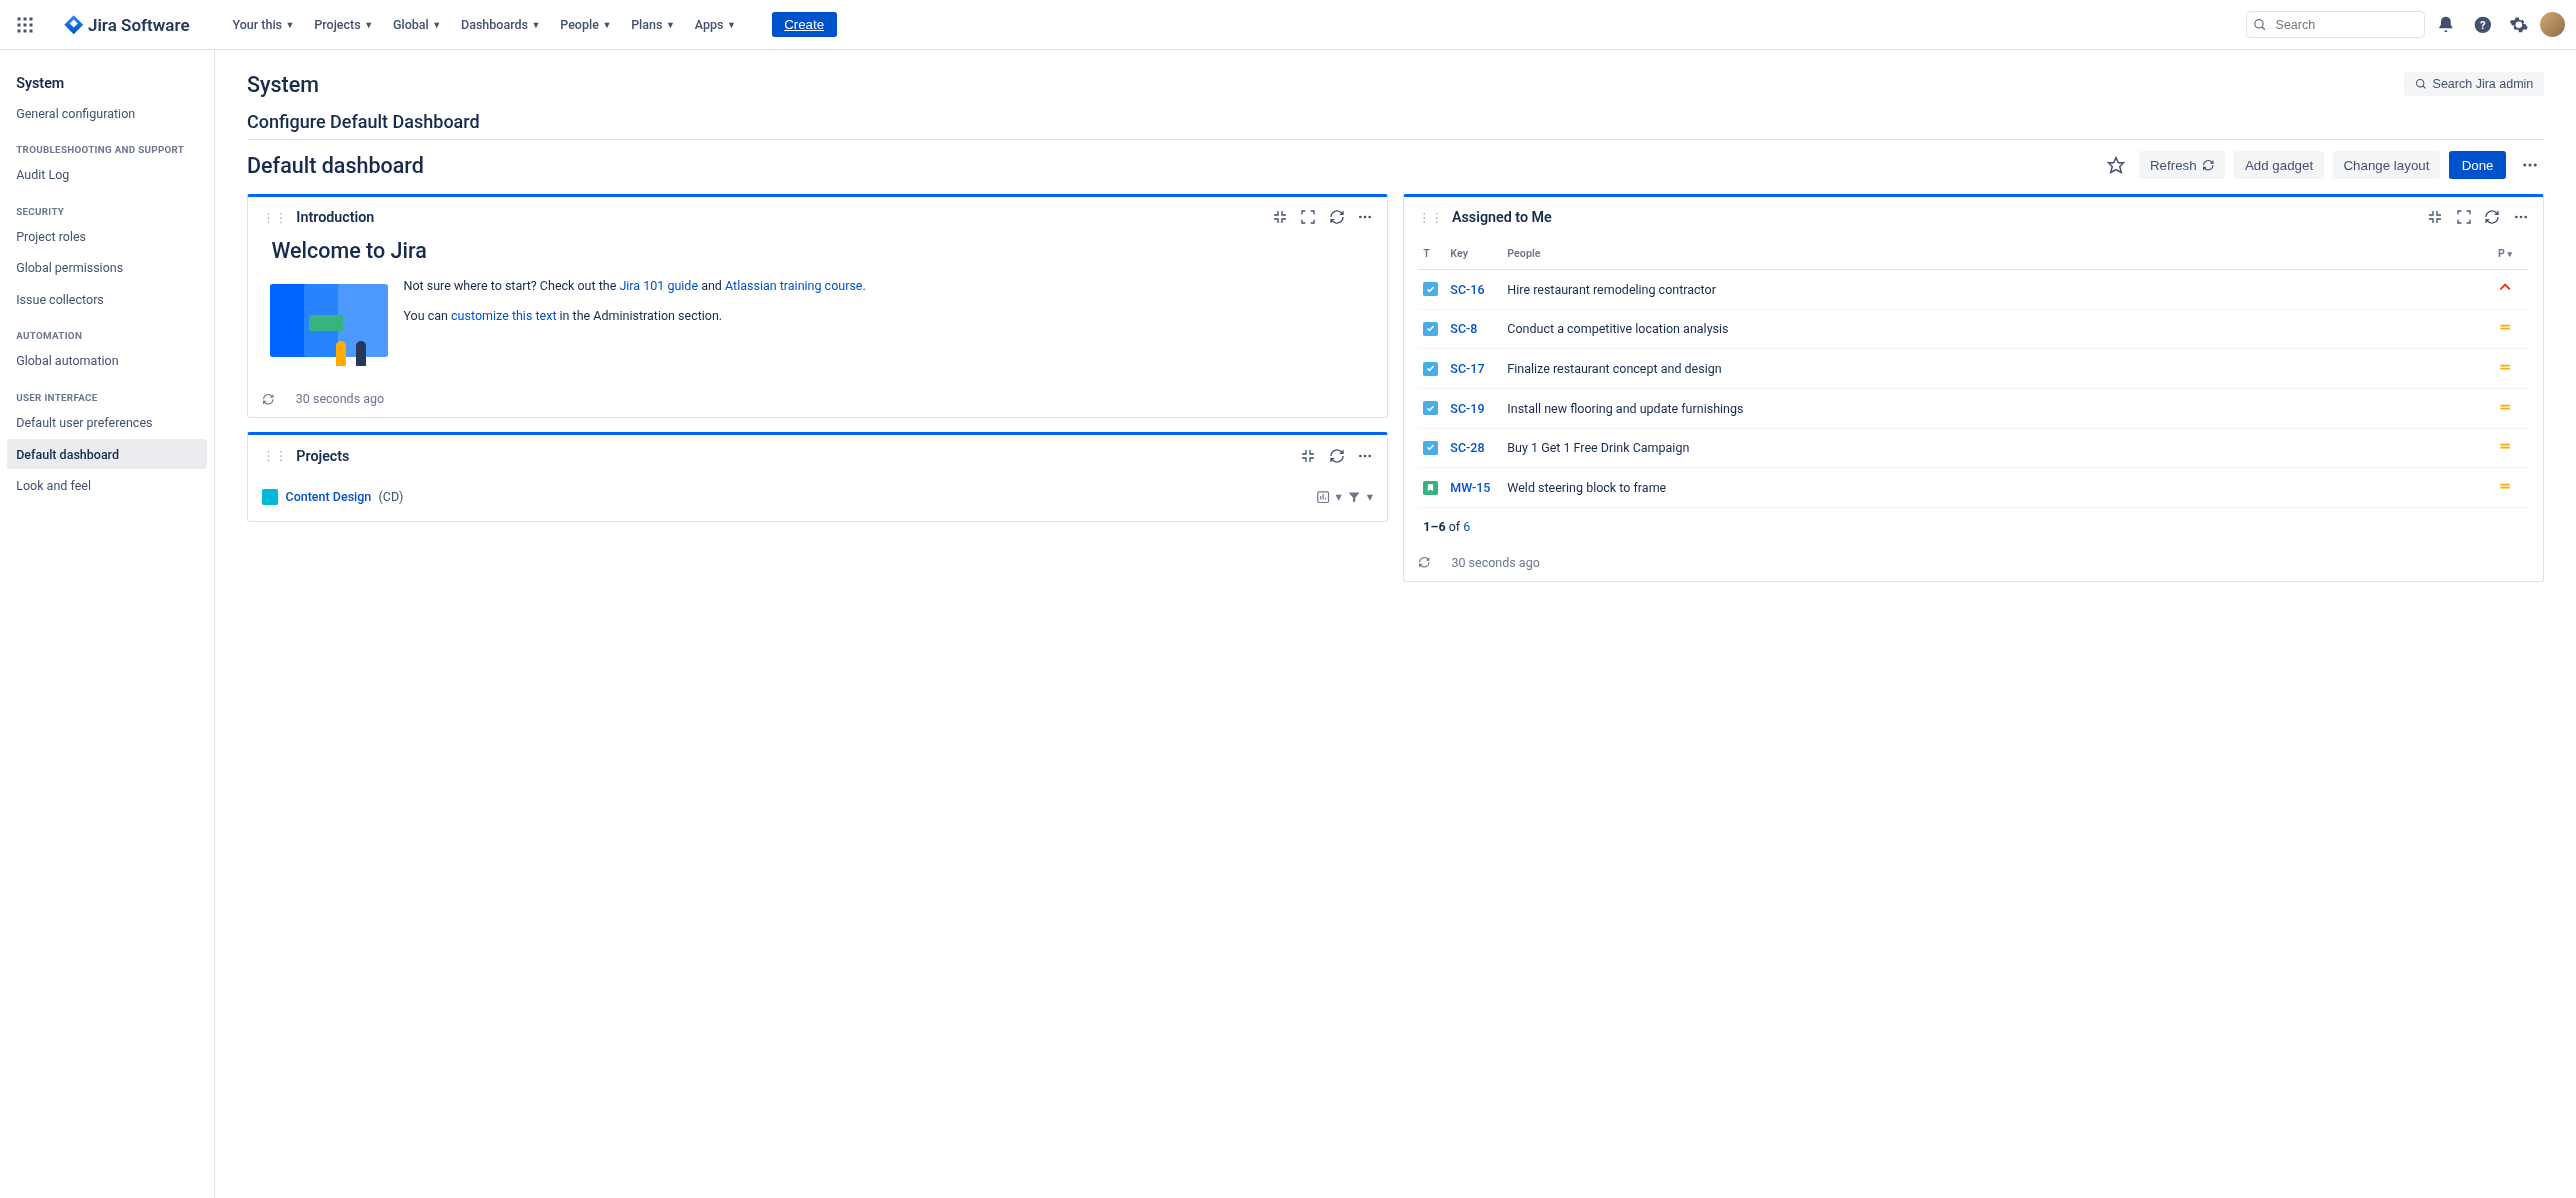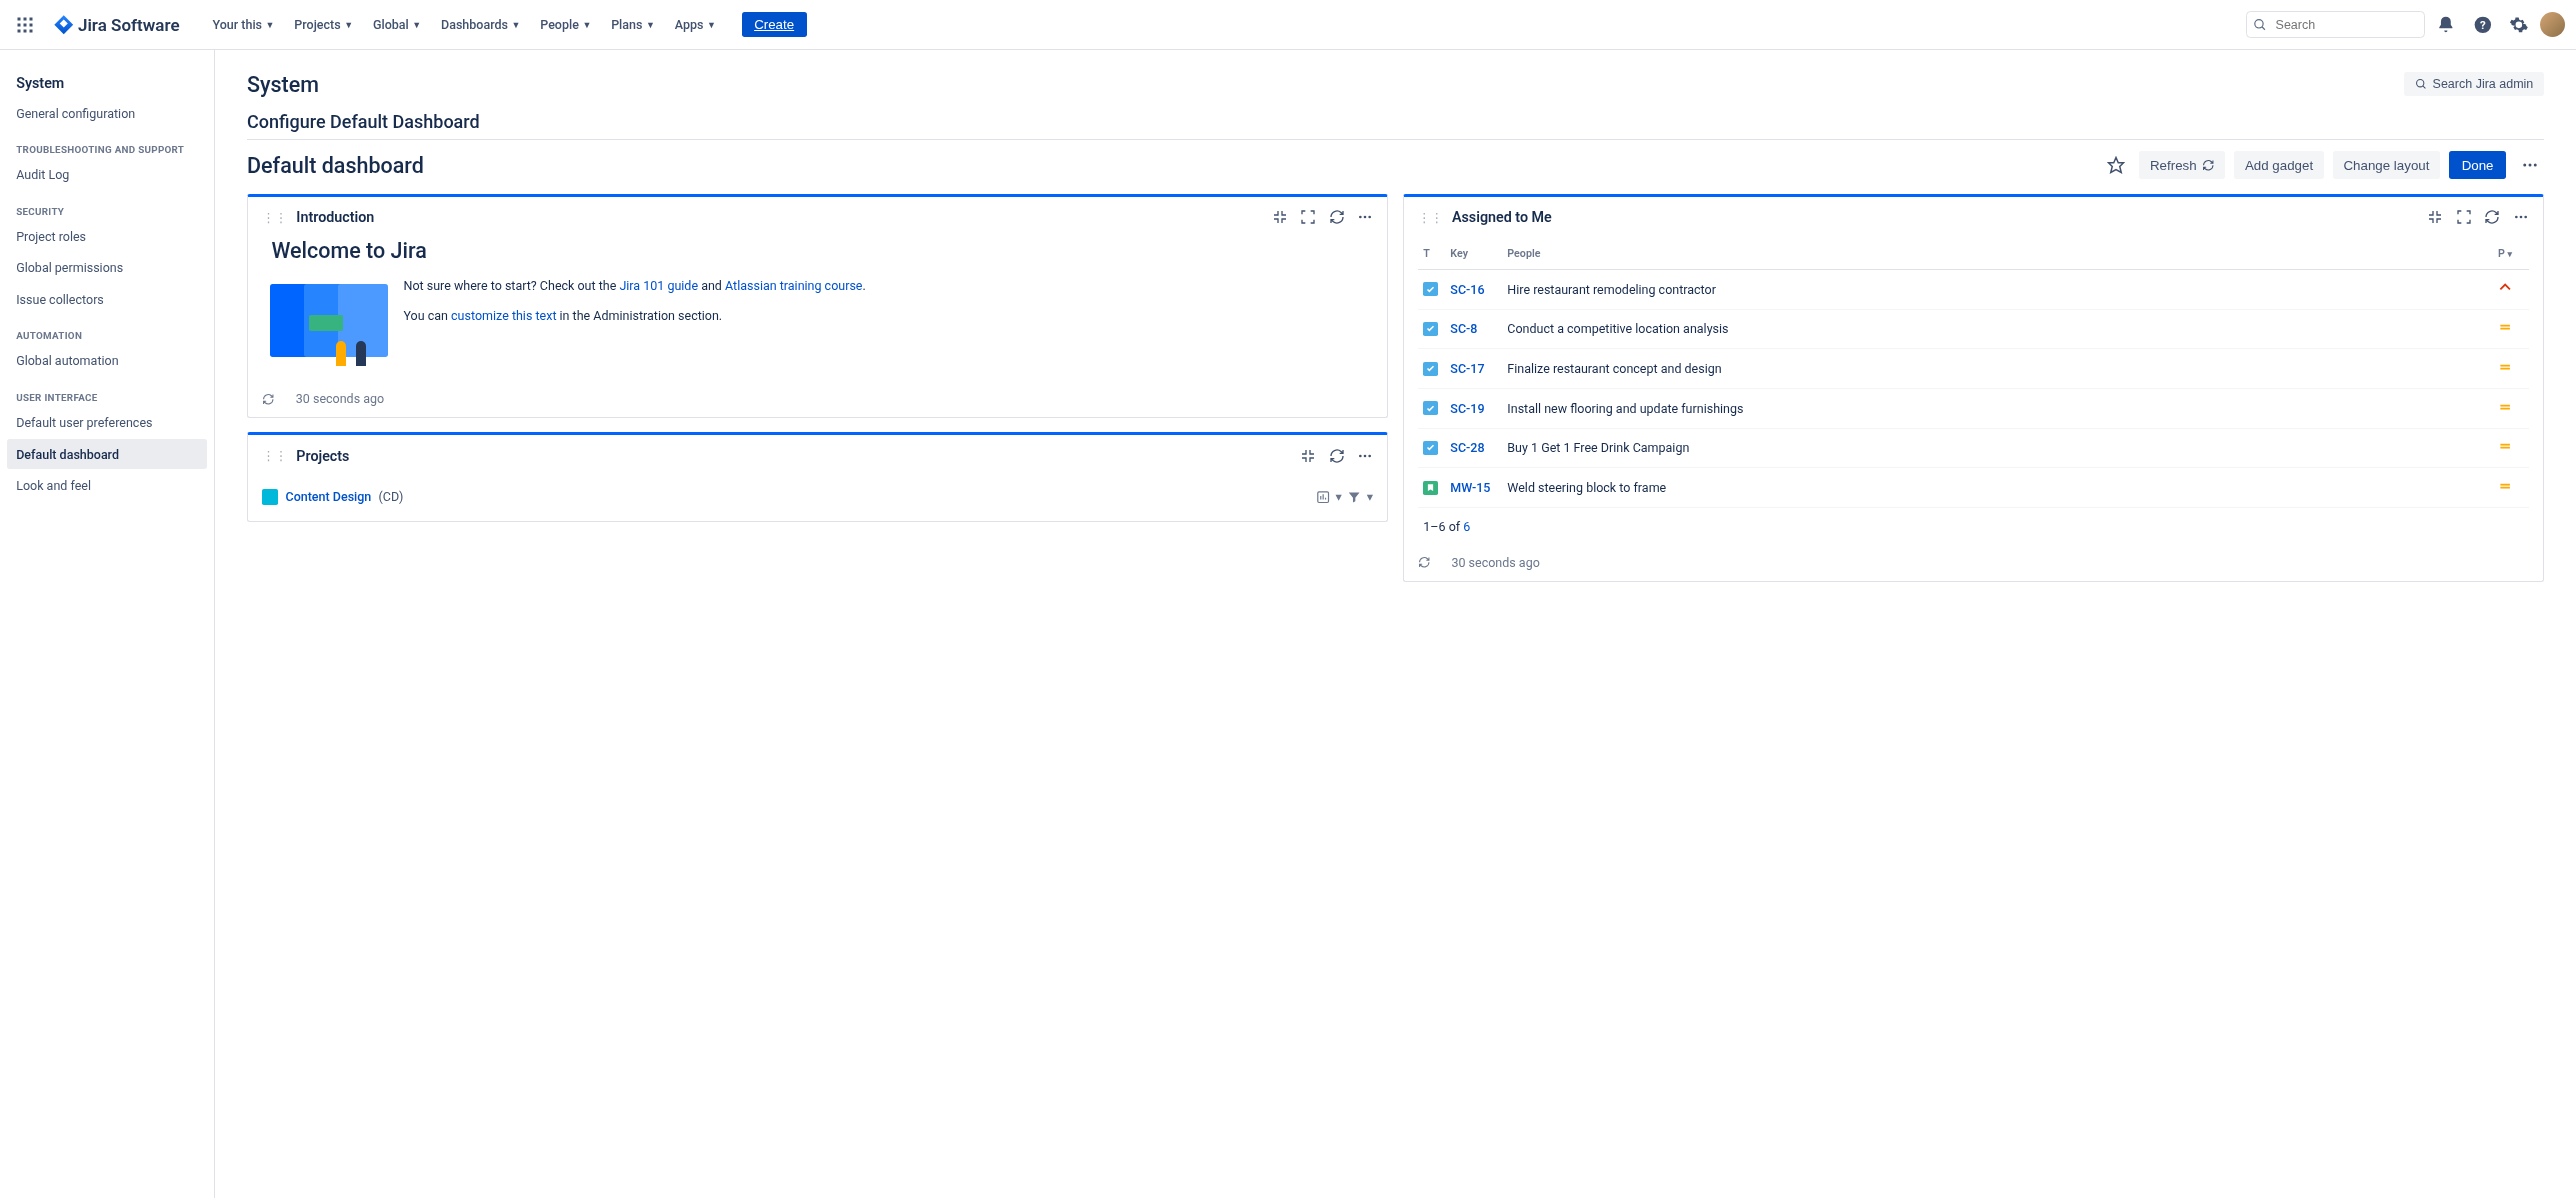--- a/index.html
+++ b/index.html
@@ -1,17 +1,17 @@
 <!DOCTYPE html>
 <html style="font-size:14.3px"><head>
 <meta charset="utf-8">
 <style>
 * { box-sizing: border-box; margin: 0; padding: 0; }
 body { font-family: -apple-system, BlinkMacSystemFont, "Segoe UI", Roboto, sans-serif; color: #172B4D; background: #fff; font-size: 12.5px; }
-.top-nav { height: 50px; border-bottom: 0.9px solid #DFE1E6; display: flex; align-items: center; padding: 0 10.7px; gap: 6px; }
+.top-nav { height: 50px; border-bottom: 0.9px solid #DFE1E6; display: flex; align-items: center; padding: 0 10.7px; gap: 16px; }
 .app-switcher { width: 29px; height: 29px; display: flex; align-items: center; justify-content: center; border-radius: 2.7px; cursor: pointer; }
 .logo-wrap { display: flex; align-items: center; gap: 3.6px; padding: 0 7.2px; }
 .logo-icon { width: 21.5px; height: 21.5px; }
 .logo-text { font-size: 17px; font-weight: 600; color: #253858; }
 .nav-items { display: flex; align-items: center; gap: 1.8px; margin-left: 10.7px; }
 .nav-item { padding: 5.4px 9px; border-radius: 2.7px; cursor: pointer; display: flex; align-items: center; gap: 3.6px; font-weight: 500; color: #42526E; }
 .chevron { font-size: 9px; color: #42526E; }
 .create-btn { background: #0052CC; color: #fff; padding: 5.4px 12.5px; border-radius: 2.7px; font-weight: 500; border: none; cursor: pointer; margin-left: 10.7px; text-decoration: underline; }
 .nav-right { margin-left: auto; display: flex; align-items: center; gap: 7.2px; }
 .search-box { position: relative; }
@@ -73,21 +73,21 @@
 .table td { padding: 10.7px 5.4px; border-bottom: 0.9px solid #F4F5F7; vertical-align: middle; }
 .issue-type { width: 14.3px; height: 14.3px; border-radius: 1.8px; display: inline-flex; align-items: center; justify-content: center; color: #fff; font-size: 9px; }
 .issue-type.task { background: #4BADE8; }
 .issue-type.story { background: #36B37E; }
 .issue-key { color: #0052CC; font-weight: 500; }
 .issue-summary { color: #172B4D; }
 .prio { width: 14.3px; height: 14.3px; display: inline-block; }
 .prio.high svg { color: #DE350B; }
 .prio.med svg { color: #FFAB00; }
 .pagination { padding: 10.7px 5.4px 3.6px; font-size: 12.5px; }
-.pagination b { font-weight: 400; }
+.pagination b { font-weight: 700; }
 .col-p { width: 36px; }
 .col-t { width: 27px; }
 .col-key { width: 57px; }
 svg { display: block; }
 </style>
 </head>
 <body>
 
 <div class="top-nav">
   <div class="app-switcher">

